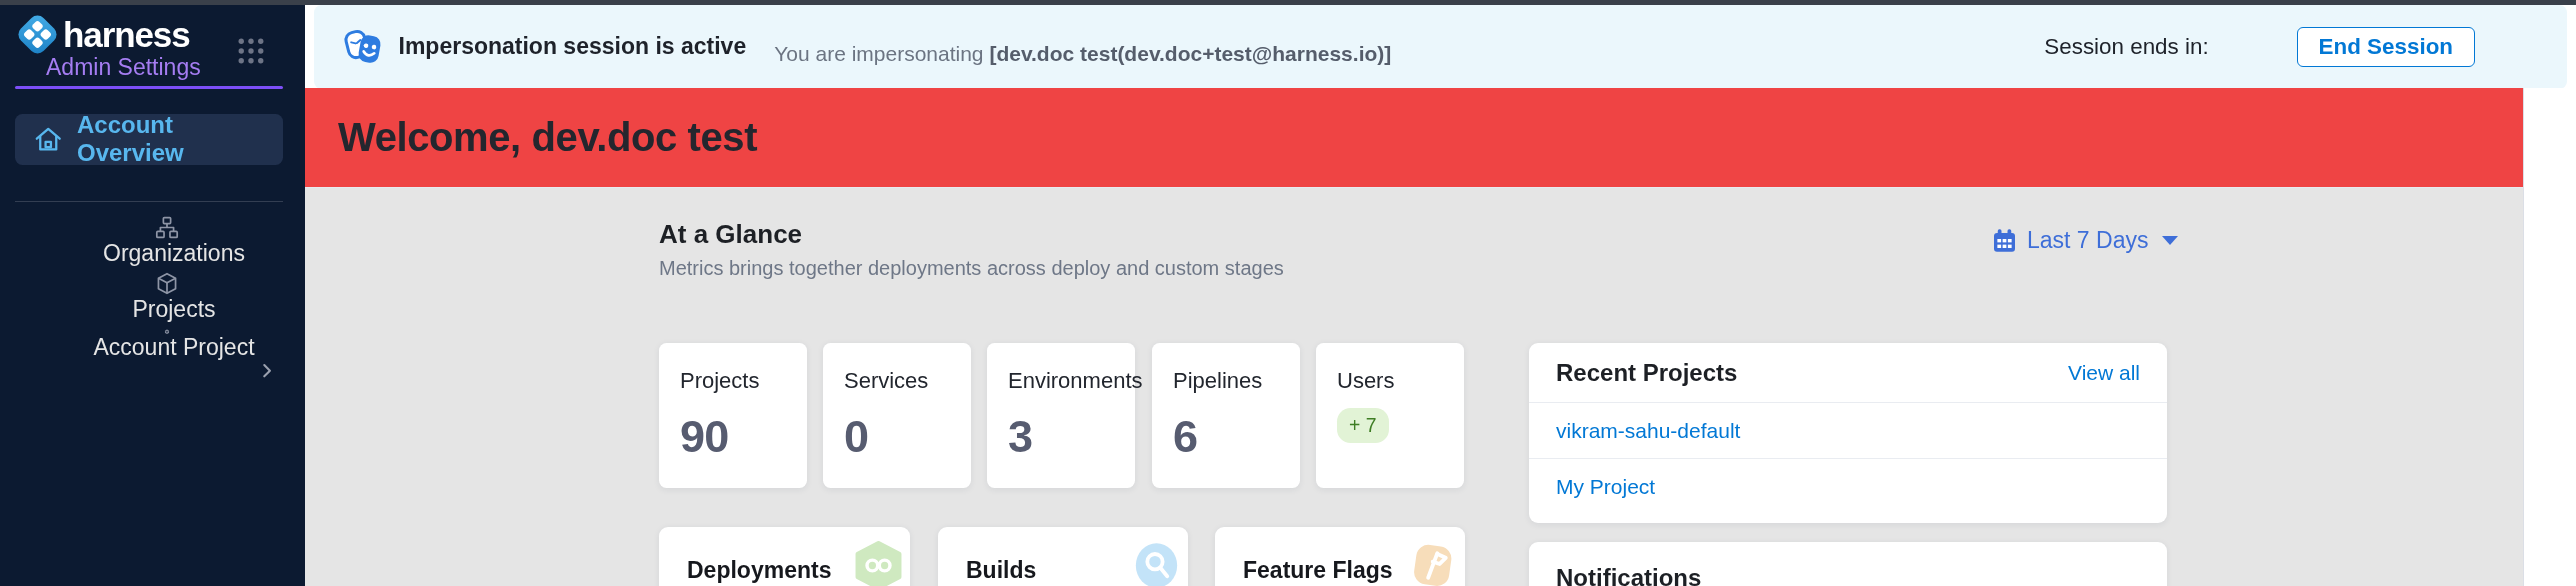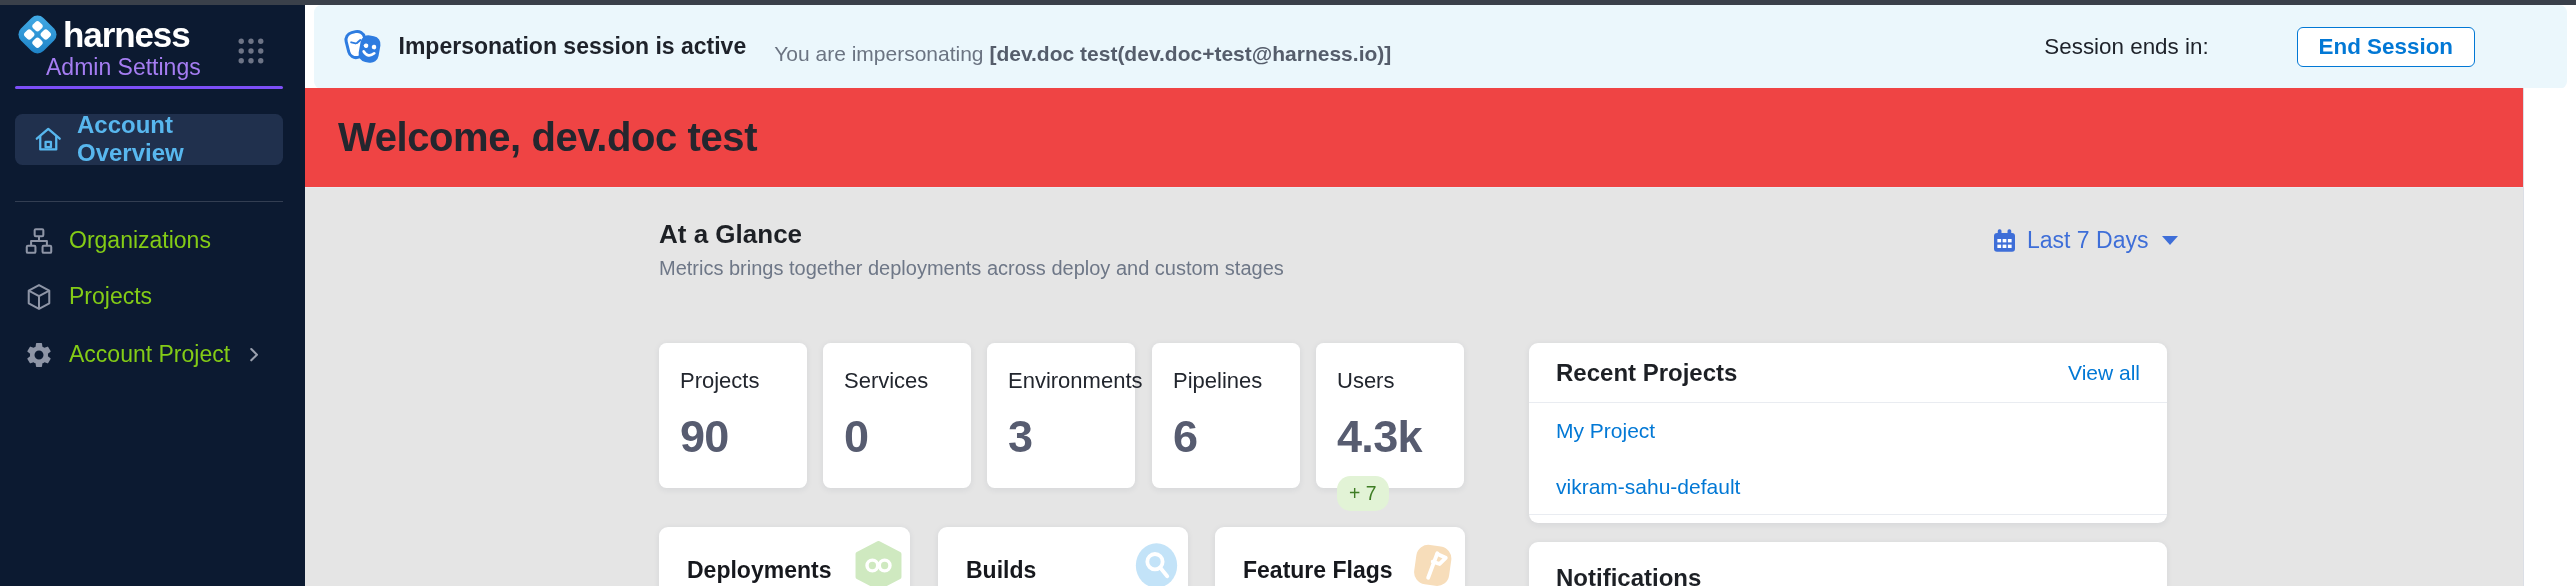--- a/index.html
+++ b/index.html
@@ -16,22 +16,22 @@
   .logo-word { color:#ffffff; font-size:35px; font-weight:700; letter-spacing:-1.1px; margin-left:3px; }
   .grid-icon { position:absolute; left:236px; top:31px; cursor:pointer; }
   .admin-sub { position:absolute; left:46px; top:49px; font-size:23px; font-weight:500; color:#a57df2; }
   .side-underline { position:absolute; left:15px; top:81px; width:268px; height:3px; background:#7d4ff7; border-radius:1.5px; }
 
   .nav-active { position:absolute; left:15px; top:109px; width:268px; height:51px; background:#20304d; border-radius:7.5px;
     display:flex; align-items:center; padding-left:18px; color:#58b7ee; font-size:24px; font-weight:600; cursor:pointer; }
   .nav-active .nav-label { margin-left:13.5px; }
   .side-divider { position:absolute; left:15px; top:196px; width:268px; height:0.7px; background:rgba(255,255,255,0.16); }
 
-  .nav-item { position:absolute; left:15px; width:268px; height:52px; display:flex; align-items:center;
-    padding-left:9px; color:#84cc16; font-size:23px; cursor:pointer; }
+  .nav-item { position:absolute; left:28px; width:268px; height:52px; display:flex; align-items:center;
+    padding-left:9px; color:#e5e5e5; font-size:23px; cursor:pointer;flex-direction:column; }
   .nav-item .nav-label { margin-left:15px; }
   .nav-item .chev { margin-left:auto; margin-right:19.4px; display:flex; }
   .nav-org { top:210px; } .nav-proj { top:266px; } .nav-acct { top:324px; }
 
   
   .banner { position:absolute; left:314px; top:4.5px; width:2253px; height:84px; background:#ebf7fc; border-radius:7.5px; }
   .banner-left { position:absolute; left:28px; top:0; height:100%; display:flex; align-items:center; }
   .banner-title { margin-left:13.5px; font-size:23px; font-weight:700; color:#1e222a; }
   .banner-sub { margin-left:28px; font-size:21px; color:#6b7482;margin-top:15px; }
   .banner-sub b { color:#555d6b; font-weight:700; }
@@ -229,34 +229,33 @@
     <div class="stat-card sc3">
       <div class="stat-label">Environments</div>
       <div class="stat-value">3</div>
     </div>
     <div class="stat-card sc4">
       <div class="stat-label">Pipelines</div>
       <div class="stat-value">6</div>
     </div>
     <div class="stat-card sc5">
       <div class="stat-label">Users</div>
-      <div class="stat-value">4.3k</div>
       <span class="stat-badge">+ 7</span>
     </div>
 
     <div class="recent-panel">
       <div class="rp-head">
         <span class="rp-title">Recent Projects</span>
         <a class="rp-viewall">View all</a>
       </div>
+      <div class="rp-row bordered">
+        <span>vikram-sahu-default</span>
+      </div>
       <div class="rp-row">
         <span>My Project</span>
-      </div>
-      <div class="rp-row bordered">
-        <span>vikram-sahu-default</span>
       </div>
     </div>
 
     <div class="module-card mc1">
       <div class="module-label">Deployments</div>
       <svg class="module-icon" width="49" height="49" viewBox="0 0 64 64">
         <polygon points="32,3 59,17 59,47 32,61 5,47 5,17" fill="#cfe9c0" stroke="#cfe9c0" stroke-width="6" stroke-linejoin="round"></polygon>
         <g fill="none" stroke="#ffffff" stroke-width="4.5">
           <circle cx="24" cy="32" r="7"></circle>
           <circle cx="40" cy="32" r="7"></circle>

